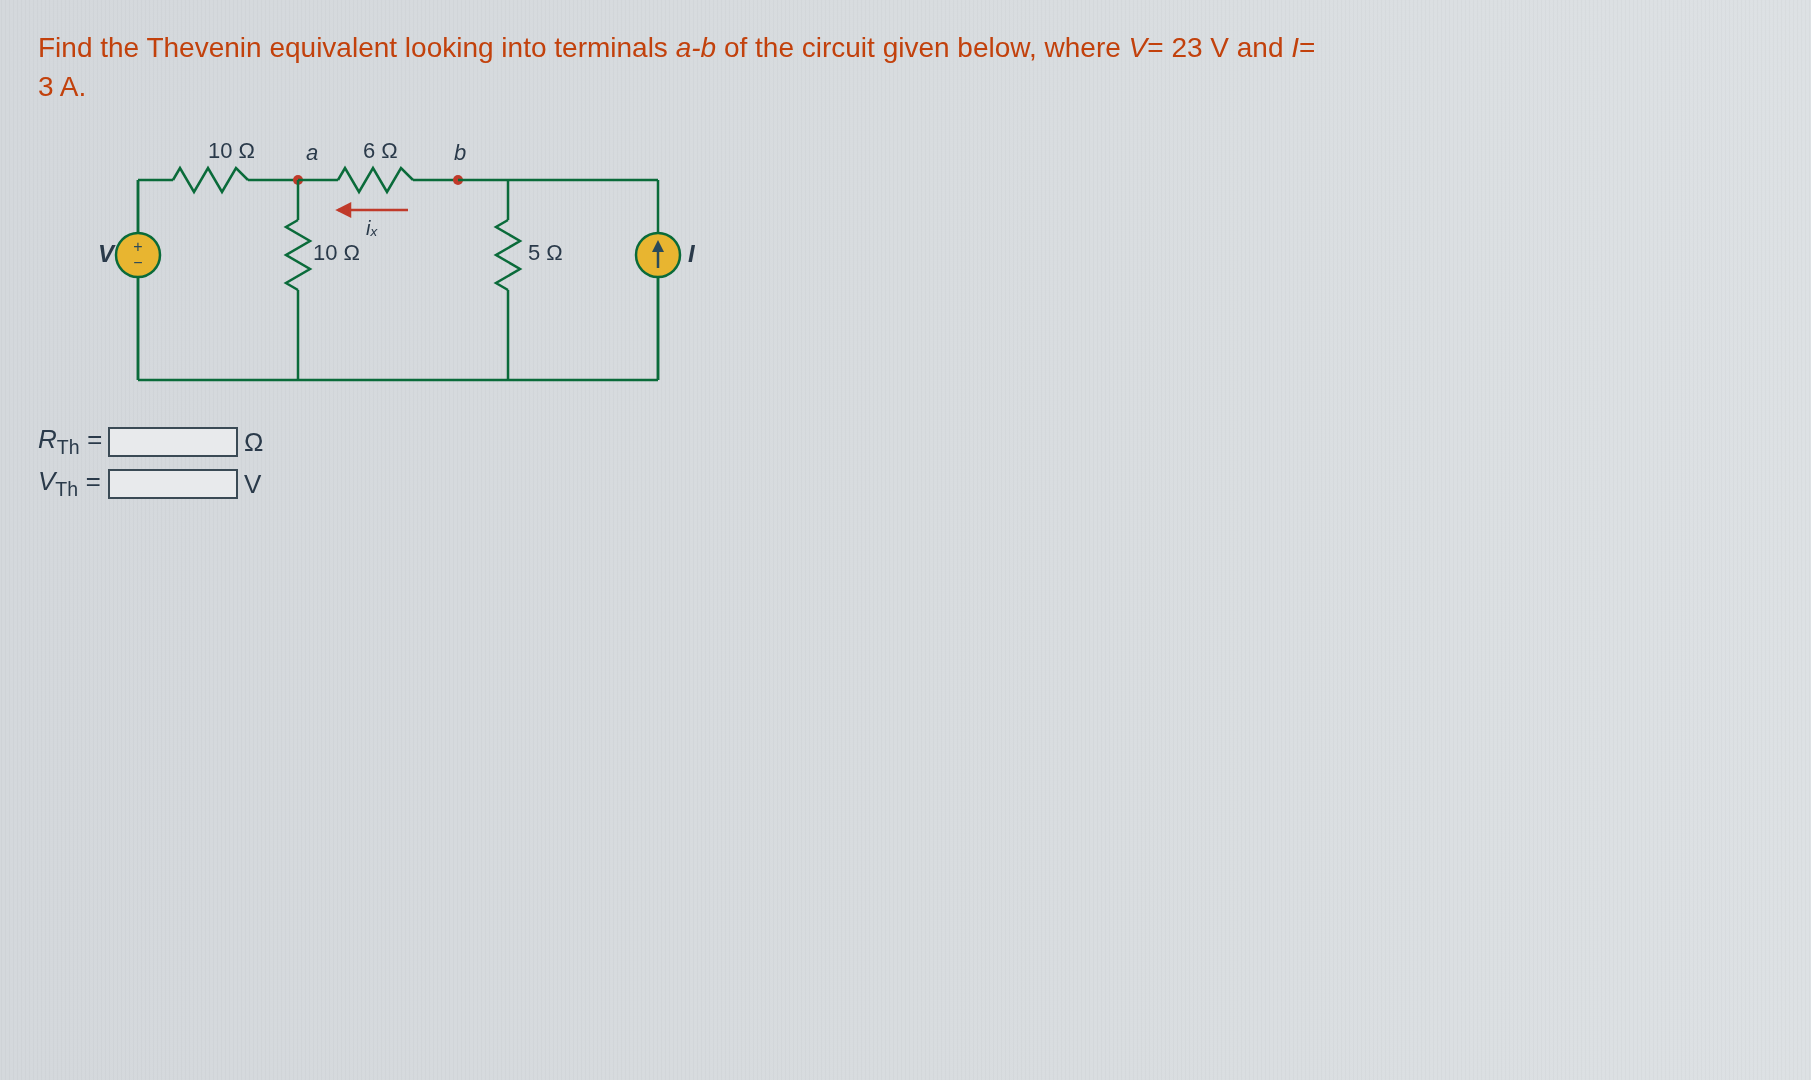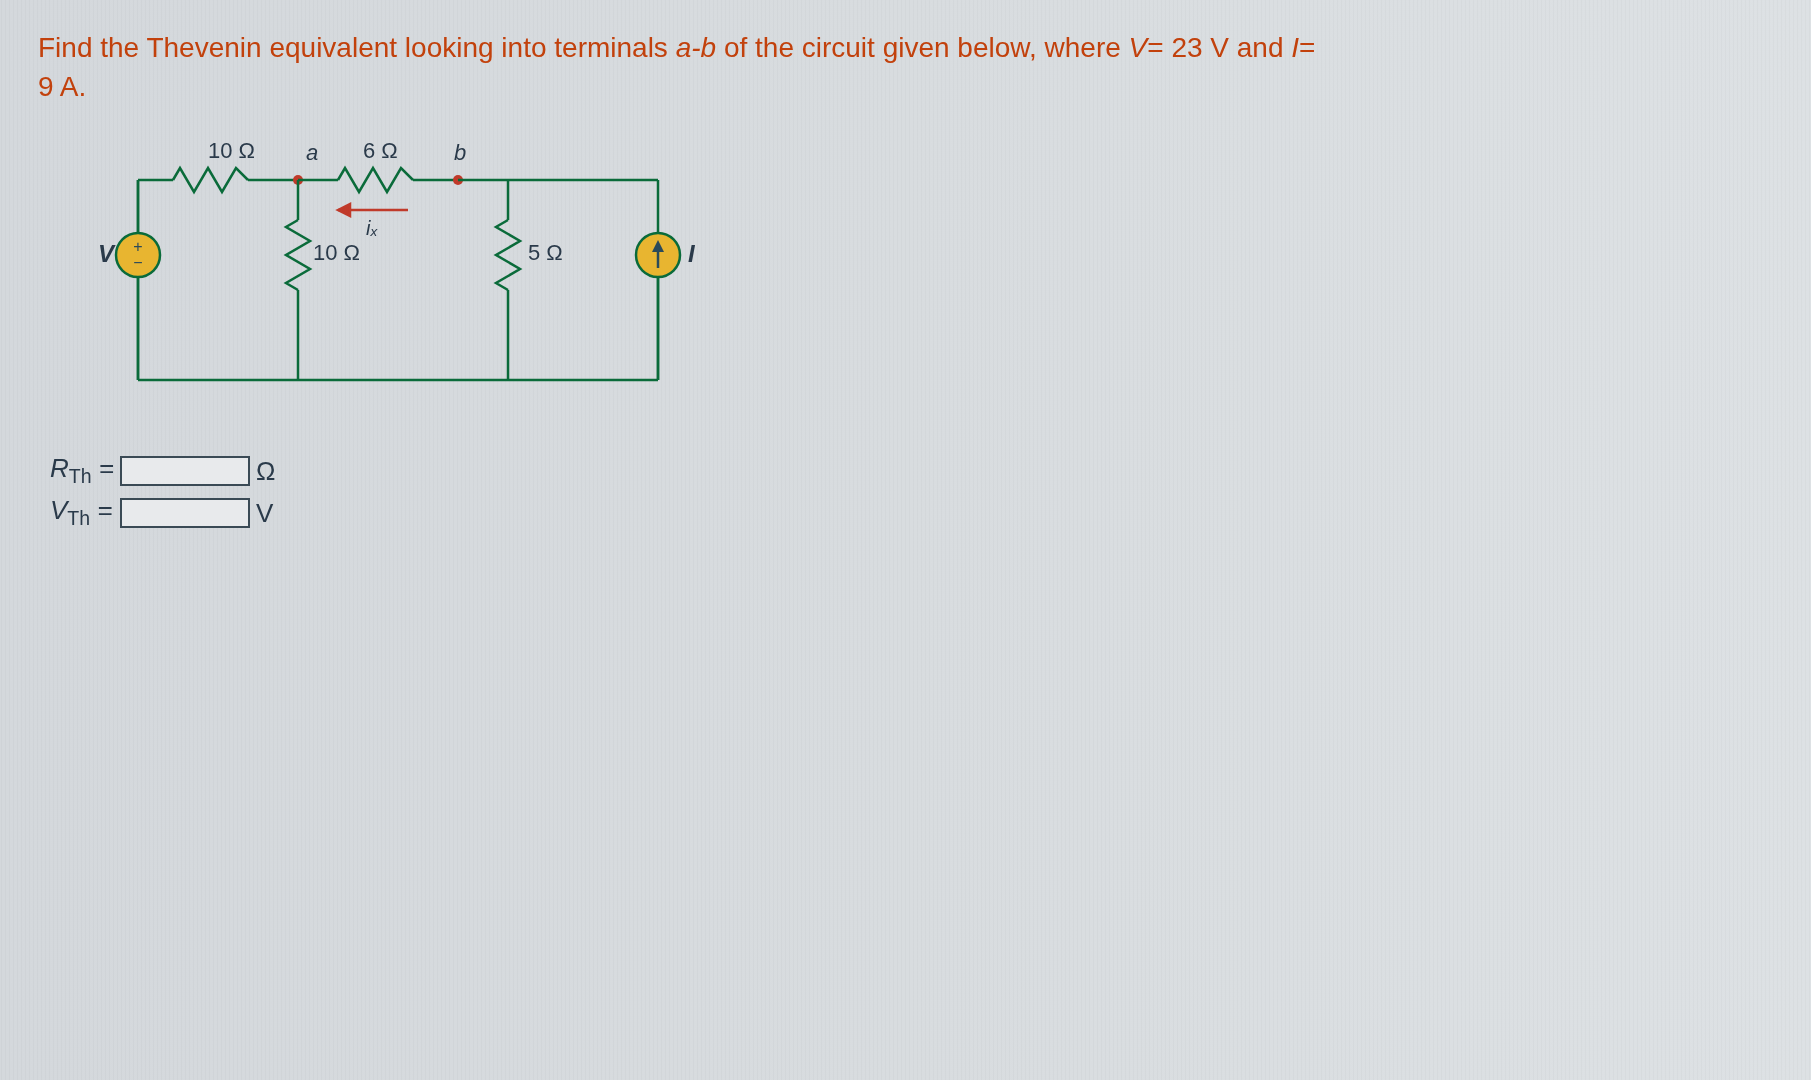--- a/index.html
+++ b/index.html
@@ -28,25 +28,24 @@
       left: 88px;
       width: 620px;
       height: 280px;
     }
     .circuit-svg {
       width: 100%;
       height: 100%;
     }
     .answer-block {
       position: absolute;
-      top: 454px;
+      top: 425px;
       left: 38px;
       font-size: 26px;
       color: #2a3a4a;
-      margin-left: 12px;
     }
     .answer-row {
       display: flex;
       align-items: center;
       margin-bottom: 8px;
       height: 34px;
     }
     .answer-label {
       display: inline-block;
       width: 70px;
@@ -74,21 +73,21 @@
       background-image: repeating-linear-gradient(90deg, transparent 0, transparent 1px, rgba(0,0,0,0.3) 1px, rgba(0,0,0,0.3) 2px, transparent 2px, transparent 4px);
     }
   </style>
 </head>
 <body>
 
 <div class="bg-lines"></div>
 
 <div class="question-text">
   <span>Find the Thevenin equivalent looking into terminals </span><span class="italic">a-b </span><span>of the circuit given below, where </span><span class="italic">V</span><span>= 23 V and </span><span class="italic">I</span><span>=</span><br>
-  <span>9 A.</span>
+  <span>3 A.</span>
 </div>
 
 <div class="circuit-container">
   <svg class="circuit-svg" viewBox="0 0 620 280">
 
     <g stroke="#0a6b3a" stroke-width="2.5" fill="none">
 
       <line x1="50" y1="40" x2="50" y2="240"></line>
 
       <line x1="50" y1="240" x2="570" y2="240"></line>

